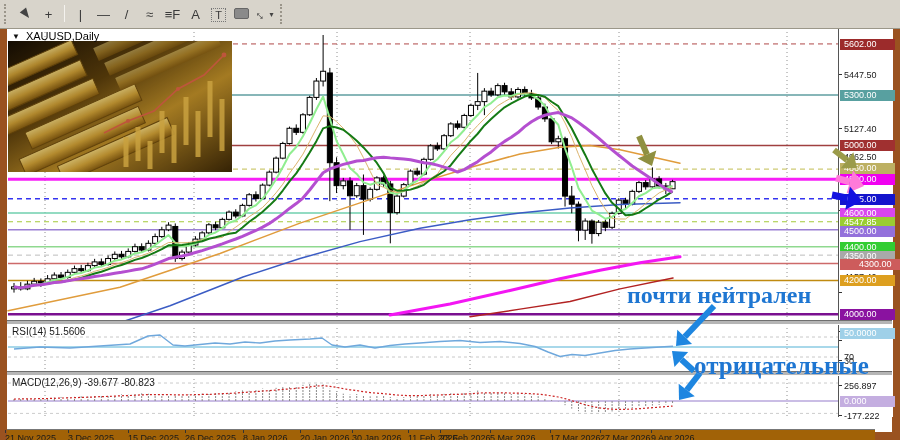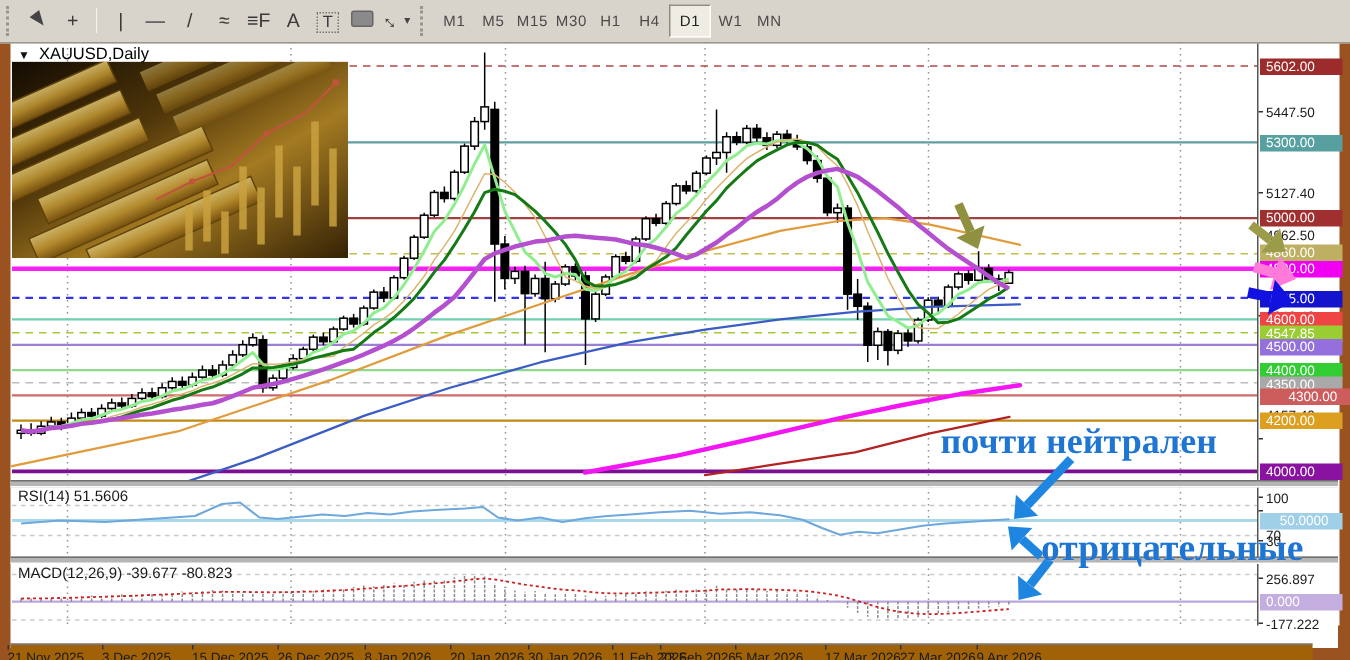--- a/index.html
+++ b/index.html
@@ -56,21 +56,20 @@
           <span class="cursor-shape"></span>
         </span><span class="tool">+</span><span class="tsep"></span><span class="tool">|</span><span class="tool">—</span><span class="tool">/</span><span class="tool">≈</span><span class="tool">≡F</span><span class="tool">A</span><span class="tool">
           <span class="dottedT">T</span>
         </span><span class="tool">
           <span class="shape-rect"></span>
         </span><span class="tool">
           <span class="rot45">↔</span>
           <span class="caret">▾</span>
         </span></span>
     <span class="grip"></span>
-    <span id="tfs"><span class="tf">M1</span><span class="tf">M5</span><span class="tf">M15</span><span class="tf">M30</span><span class="tf">H1</span><span class="tf">H4</span><span class="tf active">D1</span><span class="tf">W1</span><span class="tf">MN</span></span>
   </div>
 
   <div class="chart-bg"></div>
 
   <svg class="pane" id="main-svg" style="left:7px;top:28px" width="831" height="292">
       <line x1="38" y1="0" x2="38" y2="292" stroke="#909090" stroke-width="1" stroke-dasharray="1,3"></line>
       <line x1="187" y1="0" x2="187" y2="292" stroke="#909090" stroke-width="1" stroke-dasharray="1,3"></line>
       <line x1="330" y1="0" x2="330" y2="292" stroke="#909090" stroke-width="1" stroke-dasharray="1,3"></line>
       <line x1="463" y1="0" x2="463" y2="292" stroke="#909090" stroke-width="1" stroke-dasharray="1,3"></line>
       <line x1="612" y1="0" x2="612" y2="292" stroke="#909090" stroke-width="1" stroke-dasharray="1,3"></line>
@@ -442,29 +441,29 @@
       <div class="scale-tick" style="top: 357px;"></div>
       <div class="scale-label" style="top: 353px;">256.897</div>
       <div class="scale-tick" style="top: 387px;"></div>
       <div class="scale-label" style="top: 383px;">-177.222</div>
       <div class="badge" style="top: 11px; background: rgb(156, 43, 43);">5602.00</div>
       <div class="badge" style="top: 62px; background: rgb(88, 160, 160);">5300.00</div>
       <div class="badge" style="top: 112px; background: rgb(160, 48, 48);">5000.00</div>
       <div class="badge" style="top: 135px; background: rgb(189, 176, 98);">4860.00</div>
       <div class="badge" style="top: 146px; background: rgb(240, 0, 240);">4800.00</div>
       <div class="badge" style="top: 166px; background: rgb(20, 20, 204);">4685.00</div>
-      <div class="badge" style="top: 180px; background: #ef4444;">4600.00</div>
+      <div class="badge" style="top: 180px; background: #d946ef;">4600.00</div>
       <div class="badge" style="top: 189px; background: rgb(154, 205, 50);">4547.85</div>
       <div class="badge" style="top: 198px; background: rgb(147, 112, 219);">4500.00</div>
       <div class="badge" style="top: 214px; background: rgb(50, 205, 50);">4400.00</div>
       <div class="badge" style="top: 223px; background: rgb(169, 169, 169);">4350.00</div>
       <div class="badge" style="top: 231px; background: rgb(205, 92, 92); padding-left: 19px;">4300.00</div>
       <div class="badge" style="top: 247px; background: rgb(221, 159, 31);">4200.00</div>
       <div class="badge" style="top: 281px; background: rgb(138, 18, 160);">4000.00</div>
-      <div class="badge" style="top: 314px; background: rgb(159, 208, 232); text-align: center;">50.0000</div>
+      <div class="badge" style="top: 300px; background: rgb(159, 208, 232);">50.0000</div>
       <div class="badge" style="top: 368px; background: rgb(196, 174, 224);">0.000</div>
     </div>
   <div class="time-axis" id="time-axis">
       <div class="time-tick" style="left: -2px;"></div>
       <div class="time-label" style="left: -2px;">21 Nov 2025</div>
       <div class="time-tick" style="left: 61px;"></div>
       <div class="time-label" style="left: 61px;">3 Dec 2025</div>
       <div class="time-tick" style="left: 121px;"></div>
       <div class="time-label" style="left: 121px;">15 Dec 2025</div>
       <div class="time-tick" style="left: 178px;"></div>

